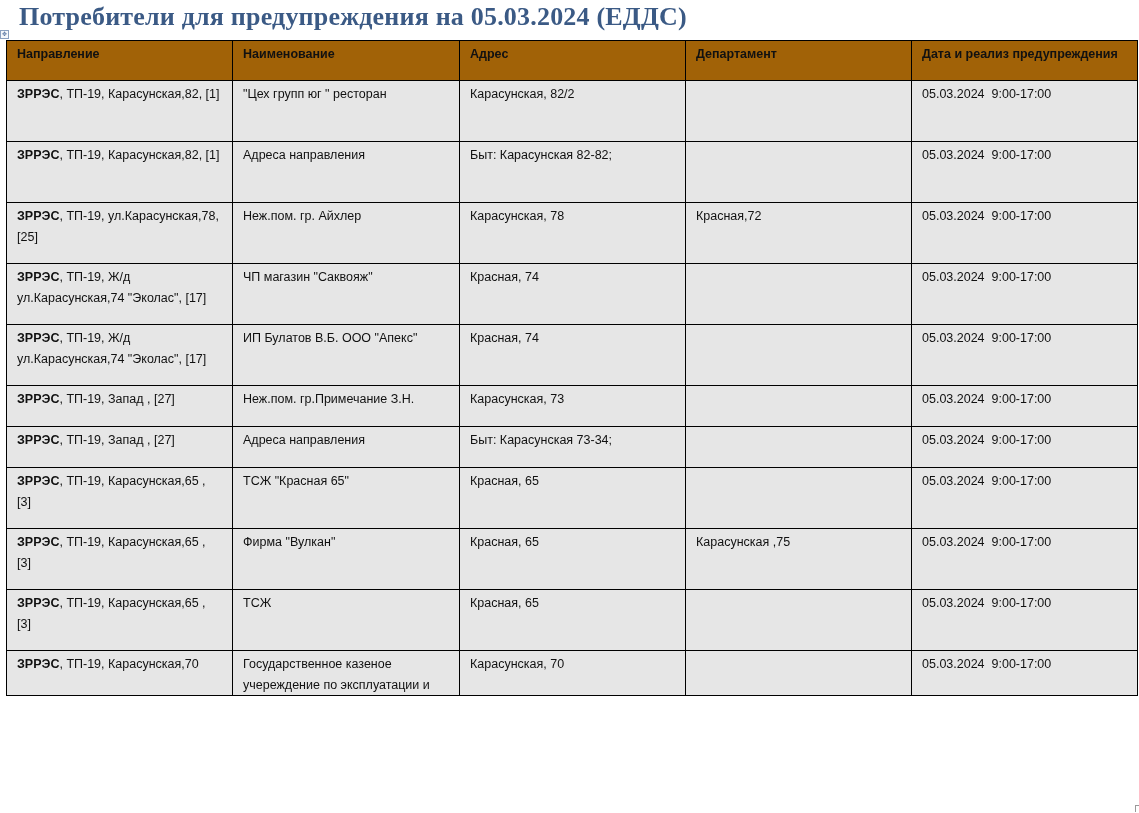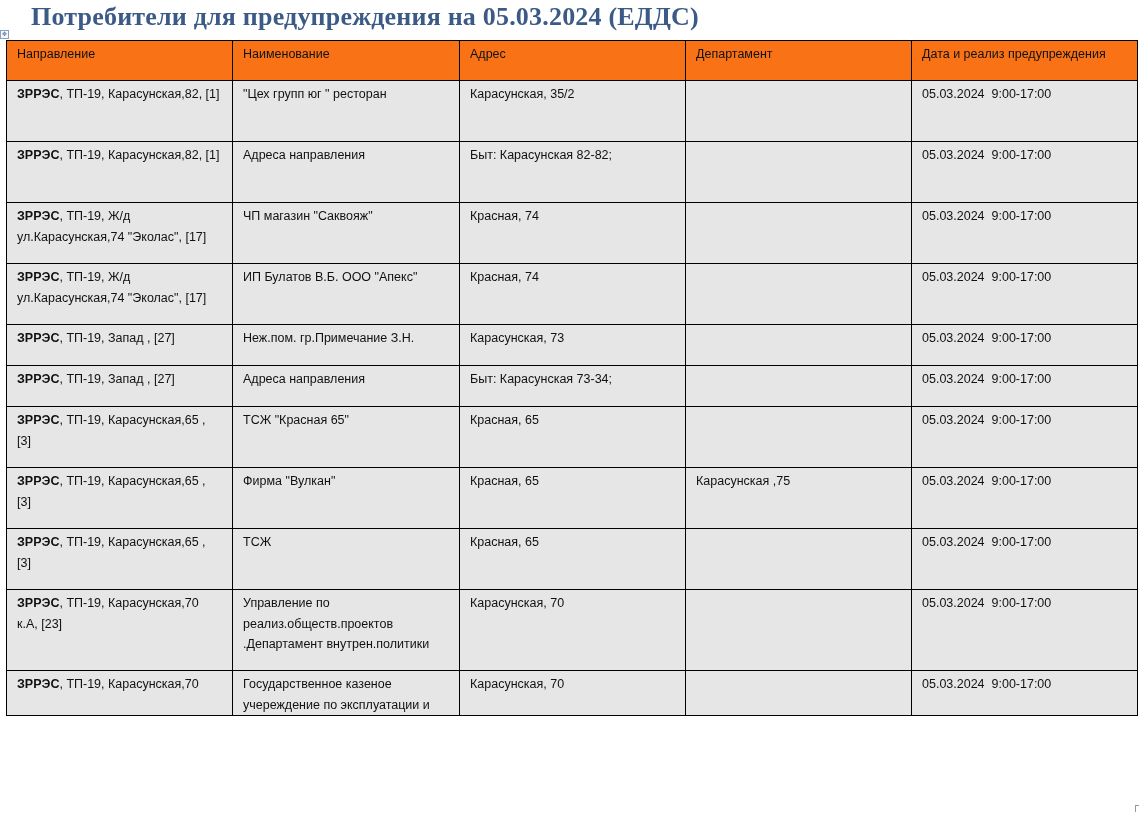--- a/index.html
+++ b/index.html
@@ -1,38 +1,38 @@
 <!DOCTYPE html>
 <html><head>
   <meta charset="utf-8">
   <style>
     html, body { margin: 0; padding: 0; background: #ffffff; }
     body { width: 1139px; height: 813px; overflow: hidden; position: relative; font-family: "Liberation Sans", sans-serif; }
     .title {
-      position: absolute; left: 31px; top: 2px;
+      position: absolute; left: 19px; top: 2px;
       font-family: "Liberation Serif", serif; font-weight: bold;
       font-size: 26px; color: #3b5a85; letter-spacing: 0.2px; white-space: nowrap;
     }
     .table-handle {
       position: absolute; left: 0px; top: 30px; width: 7px; height: 7px;
       border: 1px solid #8aa0c0; background: #f4f7fb; font-size: 6px; line-height: 7px;
       color: #4a6a9a; text-align: center;
     }
     .rbar { position: absolute; left: 1137px; top: 203px; width: 1px; height: 22px; background: #000; }
     .corner { position: absolute; left: 1135px; top: 805px; width: 3px; height: 6px; border-left: 1px solid #999; border-top: 1px solid #999; }
     table {
       position: absolute; left: 6px; top: 40px;
       border-collapse: collapse; table-layout: fixed; width: 1131px;
       font-size: 12.5px; color: #111;
     }
     td, th {
       border: 1px solid #000; vertical-align: top; text-align: left;
       padding: 3px 10px 0 10px; line-height: 20.5px;
     }
-    th { font-weight: normal; background: #f97316; height: 36px; font-size: 12.5px; }
+    th { font-weight: bold; background: #a16207; height: 36px; font-size: 12.5px; }
     td { background: #e6e6e6; }
     .b { font-weight: bold; }
     tr.h60 td { height: 57px; }
     tr.h40 td { height: 37px; }
     tr.h80 td { height: 77px; }
     tr.hlast td { height: 38px; }
   </style>
 </head>
 <body>
 
@@ -53,29 +53,36 @@
       <th>Наименование</th>
       <th>Адрес</th>
       <th>Департамент</th>
       <th>Дата и реализ предупреждения</th>
     </tr>
   </thead>
   <tbody id="tbody">
       <tr class="h60">
         <td><span class="b">ЗРРЭС</span><span>, ТП-19,  Карасунская,82, [1]</span></td>
         <td>"Цех групп юг " ресторан</td>
-        <td>Карасунская, 35/2</td>
+        <td>Карасунская, 82/2</td>
         <td></td>
         <td style="white-space: pre;">05.03.2024  9:00-17:00</td>
       </tr>
       <tr class="h60">
         <td><span class="b">ЗРРЭС</span><span>, ТП-19,  Карасунская,82, [1]</span></td>
         <td>Адреса направления</td>
         <td>Быт: Карасунская 82-82;</td>
         <td></td>
+        <td style="white-space: pre;">05.03.2024  9:00-17:00</td>
+      </tr>
+      <tr class="h60">
+        <td><span class="b">ЗРРЭС</span><span>, ТП-19, ул.Карасунская,78, [25]</span></td>
+        <td>Неж.пом. гр. Айхлер</td>
+        <td>Карасунская, 78</td>
+        <td>Красная,72</td>
         <td style="white-space: pre;">05.03.2024  9:00-17:00</td>
       </tr>
       <tr class="h60">
         <td><span class="b">ЗРРЭС</span><span>, ТП-19, Ж/д ул.Карасунская,74 "Эколас", [17]</span></td>
         <td>ЧП магазин "Саквояж"</td>
         <td>Красная, 74</td>
         <td></td>
         <td style="white-space: pre;">05.03.2024  9:00-17:00</td>
       </tr>
       <tr class="h60">
@@ -113,27 +120,20 @@
         <td>Карасунская ,75</td>
         <td style="white-space: pre;">05.03.2024  9:00-17:00</td>
       </tr>
       <tr class="h60">
         <td><span class="b">ЗРРЭС</span><span>, ТП-19, Карасунская,65  , [3]</span></td>
         <td>ТСЖ</td>
         <td>Красная, 65</td>
         <td></td>
         <td style="white-space: pre;">05.03.2024  9:00-17:00</td>
       </tr>
-      <tr class="h80">
-        <td><span class="b">ЗРРЭС</span><span>, ТП-19, Карасунская,70 к.А, [23]</span></td>
-        <td>Управление по реализ.обществ.проектов .Департамент внутрен.политики</td>
-        <td>Карасунская, 70</td>
-        <td></td>
-        <td style="white-space: pre;">05.03.2024  9:00-17:00</td>
-      </tr>
       <tr class="hlast">
         <td><span class="b">ЗРРЭС</span><span>, ТП-19, Карасунская,70</span></td>
         <td>Государственное казеное учереждение по эксплуатации и</td>
         <td>Карасунская, 70</td>
         <td></td>
         <td style="white-space: pre;">05.03.2024  9:00-17:00</td>
       </tr>
     </tbody>
 </table>
 

